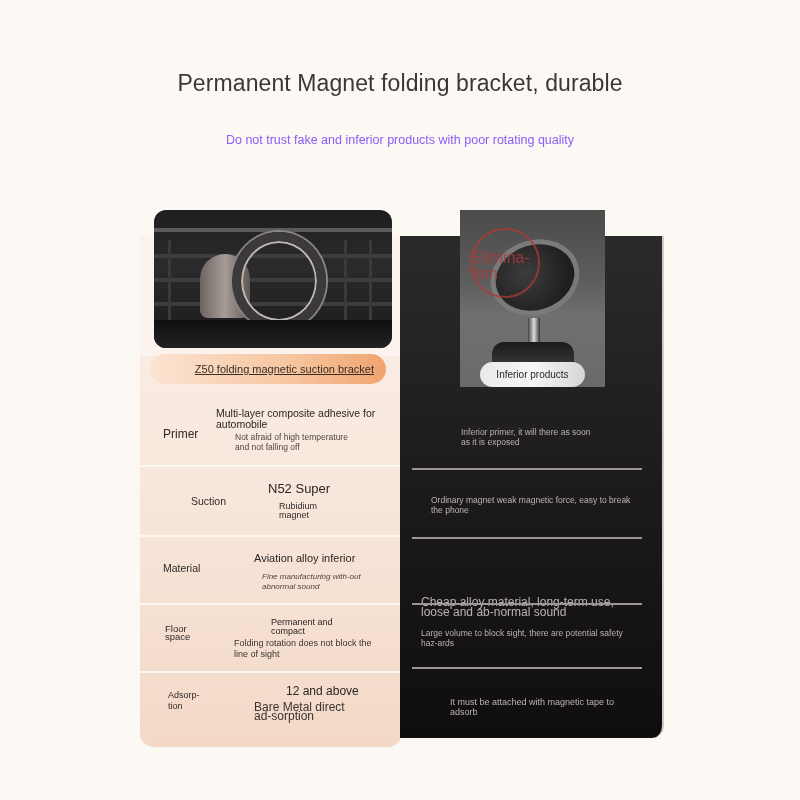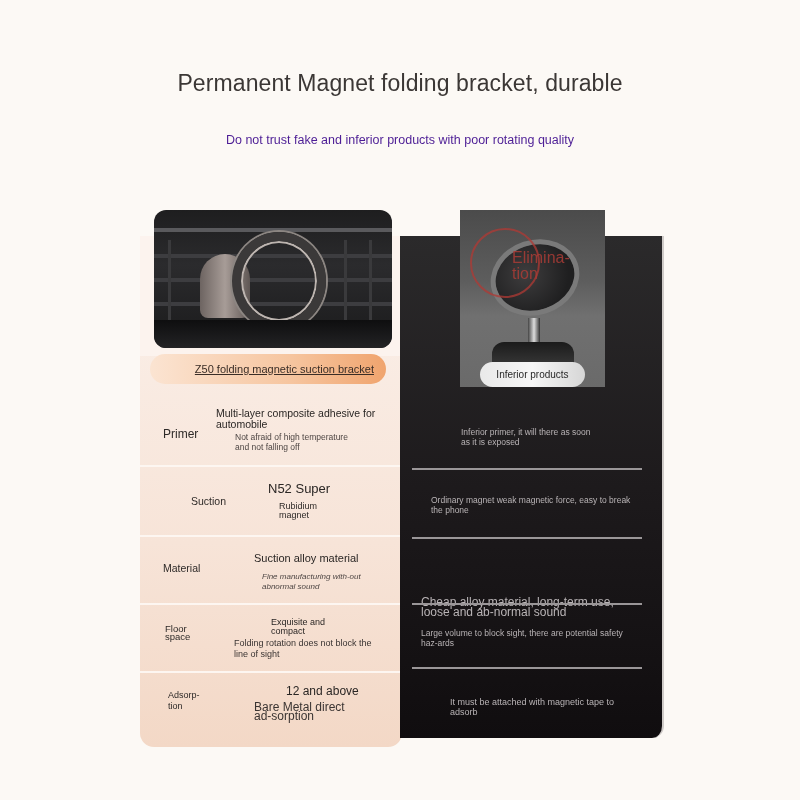--- a/index.html
+++ b/index.html
@@ -9,21 +9,21 @@
     font-family: "Liberation Sans", "DejaVu Sans", sans-serif;
     position: relative;
     color: #333;
   }
   .headline {
     position: absolute; left: 0; top: 70px; width: 800px;
     text-align: center; font-size: 23px; color: #3b3735; letter-spacing: 0.1px;
   }
   .subhead {
     position: absolute; left: 0; top: 133px; width: 800px;
-    text-align: center; font-size: 12.5px; color: #4c1d95;
+    text-align: center; font-size: 12.5px; color: #8b5cf6;
   }
 
   
   .left-panel {
     position: absolute; left: 140px; top: 236px; width: 262px; height: 511px;
     border-radius: 0 0 14px 14px;
     background: linear-gradient(180deg, #fbf1eb 0%, #f7e4d8 60%, #f3d8c6 100%);
   }
   .left-top-fill {
     position: absolute; left: 140px; top: 236px; width: 262px; height: 120px;
@@ -90,21 +90,21 @@
   .inf-base {
     position: absolute; left: 32px; top: 132px; width: 82px; height: 40px;
     border-radius: 12px; background: linear-gradient(180deg, #1b1b1b, #333 50%, #151515);
   }
   .stamp {
     position: absolute; left: 10px; top: 18px; width: 70px; height: 70px;
     border-radius: 50%; border: 2px solid rgba(176,58,52,0.75);
   }
   .stamp-text {
     position: absolute; left: 12px; top: 40px; font-size: 16px; line-height: 16px;
-    color: rgba(170,60,54,0.85); width: 70px; padding-left: 40px;
+    color: rgba(170,60,54,0.85); width: 70px;
   }
   .inf-pill {
     position: absolute; left: 480px; top: 362px; width: 105px; height: 25px;
     border-radius: 13px;
     background: linear-gradient(90deg, #e9e9e9, #f6f6f6 50%, #d6d6d6);
     display: flex; align-items: center; justify-content: center;
     font-size: 10px; color: #2a2a2a;
   }
   .dark-divider {
     position: absolute; left: 412px; width: 230px; height: 2px; background: #9a9698;
@@ -145,25 +145,25 @@
 
 <div class="spec-label" style="left:163px;top:427px;font-size:12px;">Primer</div>
 <div class="spec-main" style="left:216px;top:408px;width:180px;font-size:10.5px;line-height:11px;">Multi-layer composite adhesive for automobile</div>
 <div class="spec-sub" style="left:235px;top:432px;width:128px;font-size:8.5px;line-height:10px;">Not afraid of high temperature and not falling off</div>
 
 <div class="spec-label" style="left:163px;top:495px;font-size:10.5px;margin-left:28px;">Suction</div>
 <div class="spec-main" style="left:268px;top:481px;font-size:13px;">N52 Super</div>
 <div class="spec-sub" style="left:279px;top:502px;width:50px;font-size:9px;line-height:9px;color:#2e2a28;">Rubidium magnet</div>
 
 <div class="spec-label" style="left:163px;top:562px;font-size:10.5px;">Material</div>
-<div class="spec-main" style="left:254px;top:552px;font-size:11px;">Suction alloy material</div>
+<div class="spec-main" style="left:254px;top:552px;font-size:11px;">Aviation alloy inferior</div>
 <div class="spec-sub" style="left:262px;top:572px;width:100px;font-size:8px;line-height:10px;font-style:italic;">Fine manufacturing with-out abnormal sound</div>
 
 <div class="spec-label" style="left:165px;top:625px;width:40px;font-size:9.5px;line-height:8px;">Floor space</div>
-<div class="spec-main" style="left:271px;top:618px;width:70px;font-size:9px;line-height:9px;">Exquisite and compact</div>
+<div class="spec-main" style="left:271px;top:618px;width:70px;font-size:9px;line-height:9px;">Permanent and compact</div>
 <div class="spec-sub" style="left:234px;top:638px;width:145px;font-size:9px;line-height:10.5px;color:#3a3432;">Folding rotation does not block the line of sight</div>
 
 <div class="spec-label" style="left:168px;top:690px;width:40px;font-size:9px;line-height:11px;">Adsorp-tion</div>
 <div class="spec-main" style="left:286px;top:684px;font-size:12px;">12 and above</div>
 <div class="spec-sub" style="left:254px;top:703px;width:110px;font-size:12px;line-height:9px;color:#3a3432;">Bare Metal direct ad-sorption</div>
 
 <div class="right-panel"></div>
 
 <div class="inferior-photo">
   <div class="inf-head"></div>

